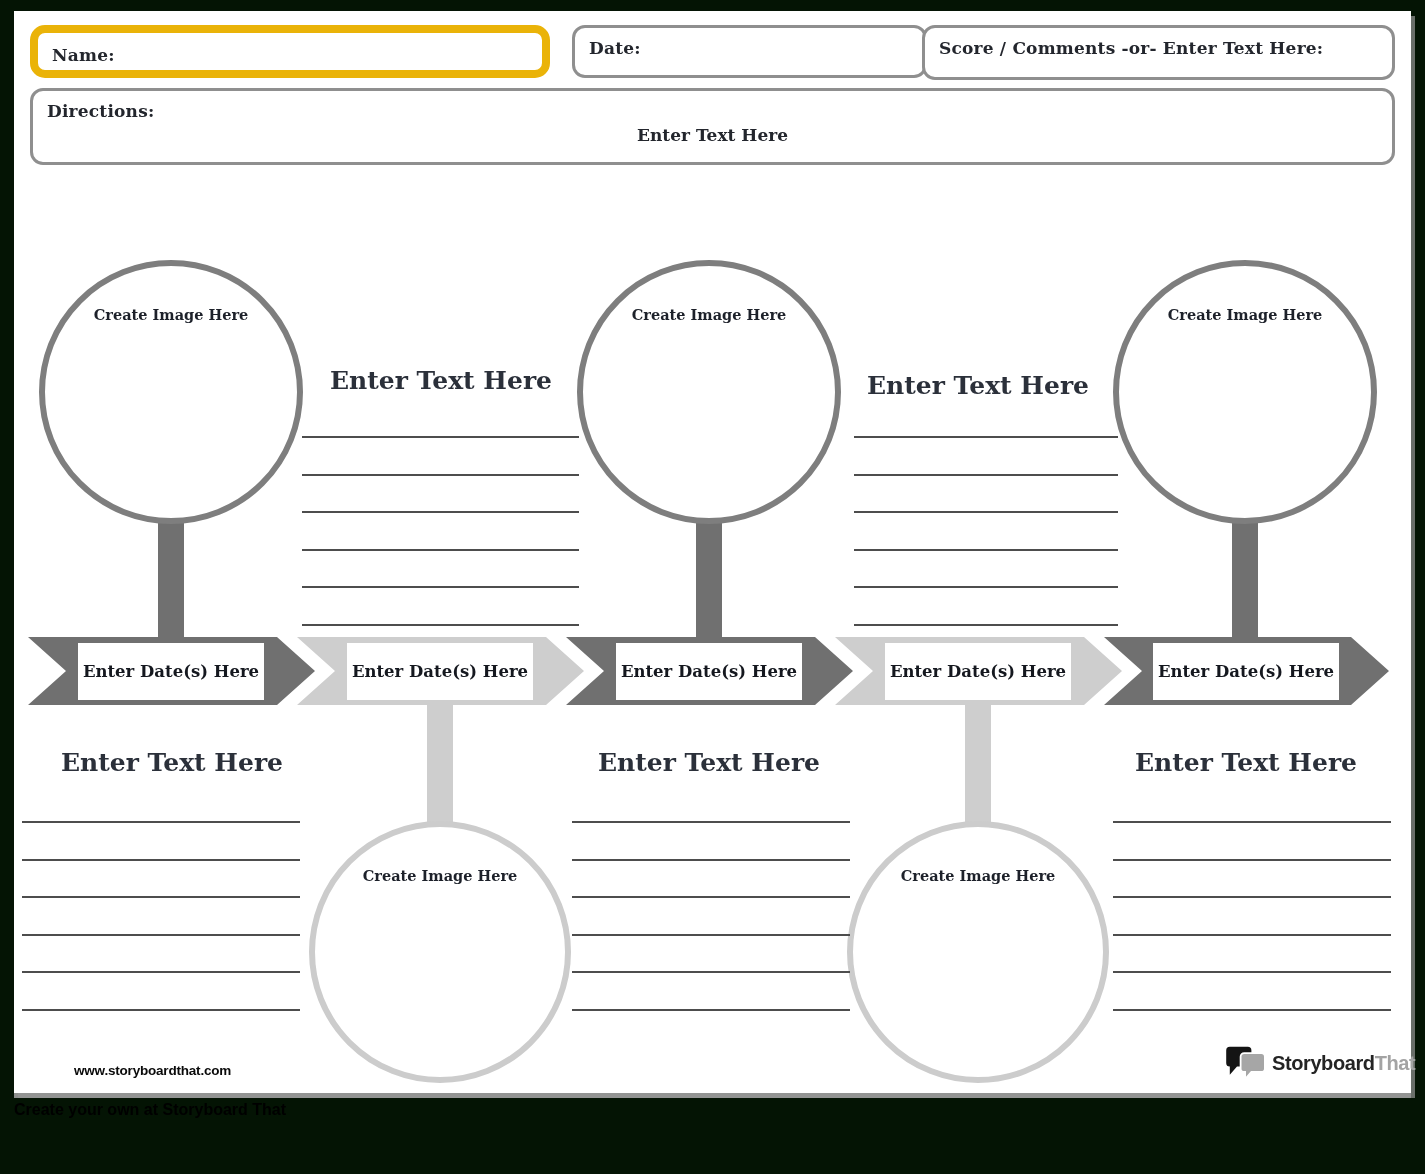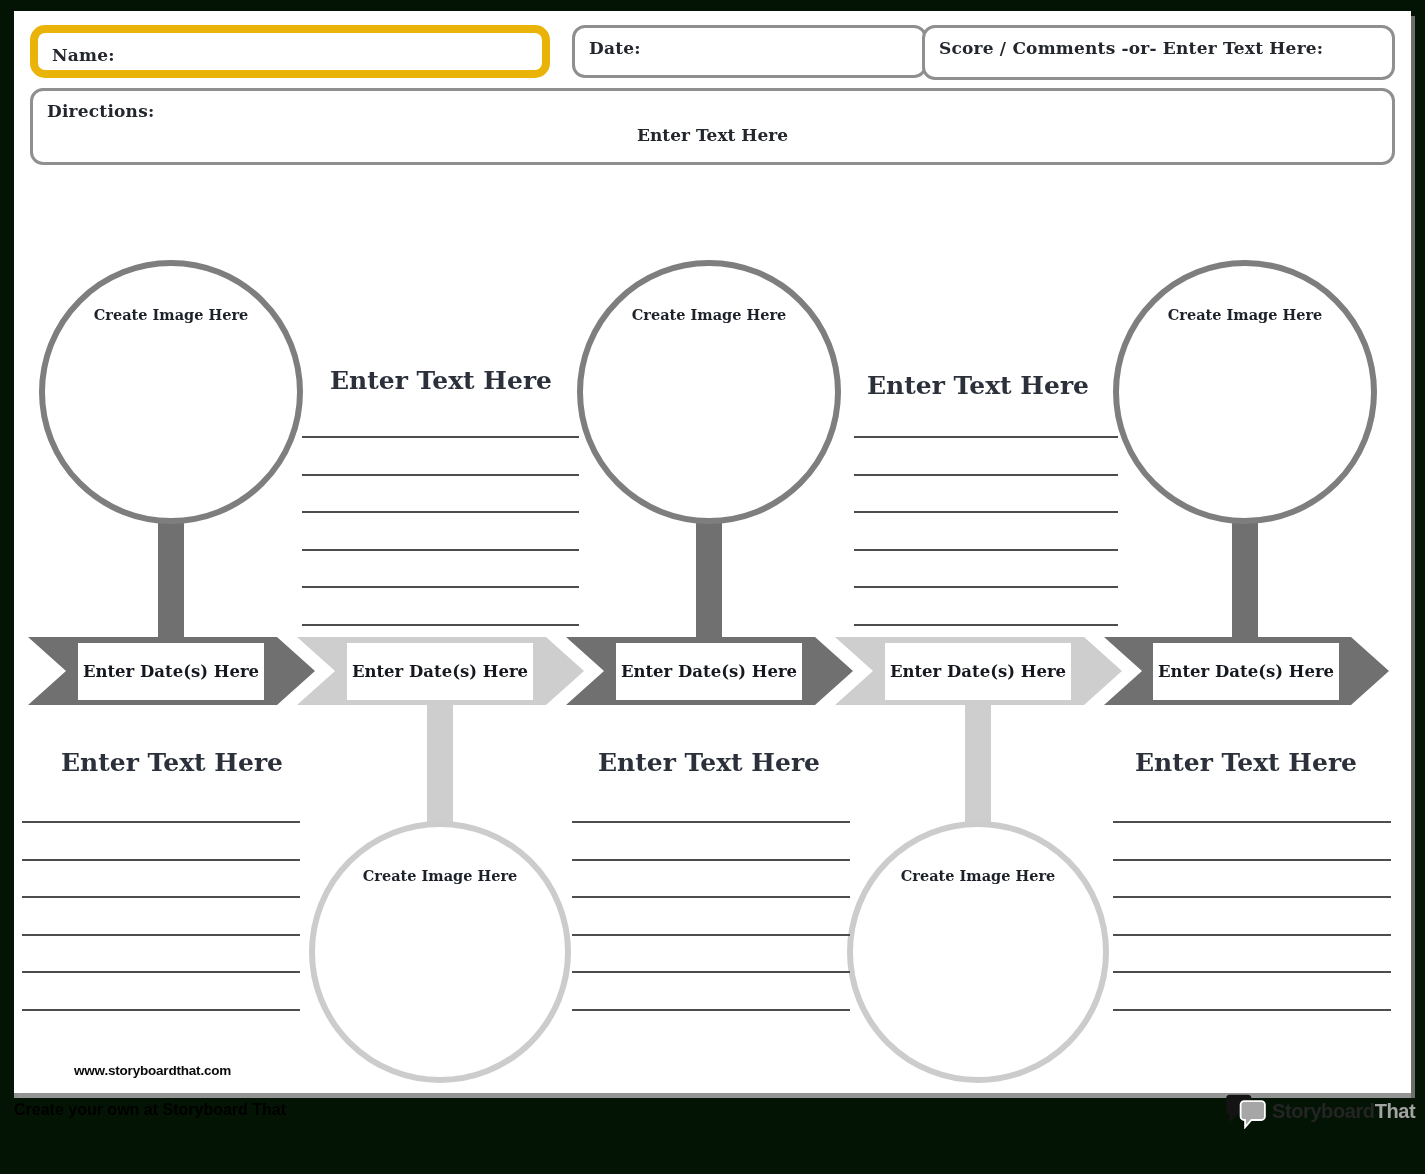--- a/index.html
+++ b/index.html
@@ -34,21 +34,21 @@
   .datebox{position:absolute;top:632px;width:186px;height:57px;background:#fff;
            display:flex;align-items:center;justify-content:center;}
   .datebox span{font-weight:700;font-size:16.5px;color:#15181f;}
   
   .sec-head{position:absolute;transform:translateX(-50%);font-weight:700;font-size:25px;color:#2b303a;white-space:nowrap;}
   .rules{position:absolute;height:200px;}
   .rule{position:absolute;left:0;right:0;height:0;border-top:2px solid #4d4d4d;}
   
   .site{position:absolute;left:16px;top:1052px;font-family:"Liberation Sans",sans-serif;
         font-weight:700;font-size:13.5px;letter-spacing:-.2px;color:#0a0a0a;margin-left:44px;}
-  .logo{position:absolute;left:1212px;top:1034px;display:flex;align-items:center;gap:6px;margin-top:48px;}
+  .logo{position:absolute;left:1212px;top:1034px;display:flex;align-items:center;gap:6px;}
   .logo-text{font-family:"Liberation Sans",sans-serif;font-weight:700;font-size:20px;letter-spacing:-.4px;white-space:nowrap;}
   .logo-text .sb{color:#242424;}
   .logo-text .th{color:#a3a3a3;}
   .caption{position:absolute;left:14px;top:1101px;font-family:"Liberation Sans",sans-serif;
            font-weight:700;font-size:16px;color:#000000;}
 </style>
 </head>
 <body>
 
 <div class="stage">

